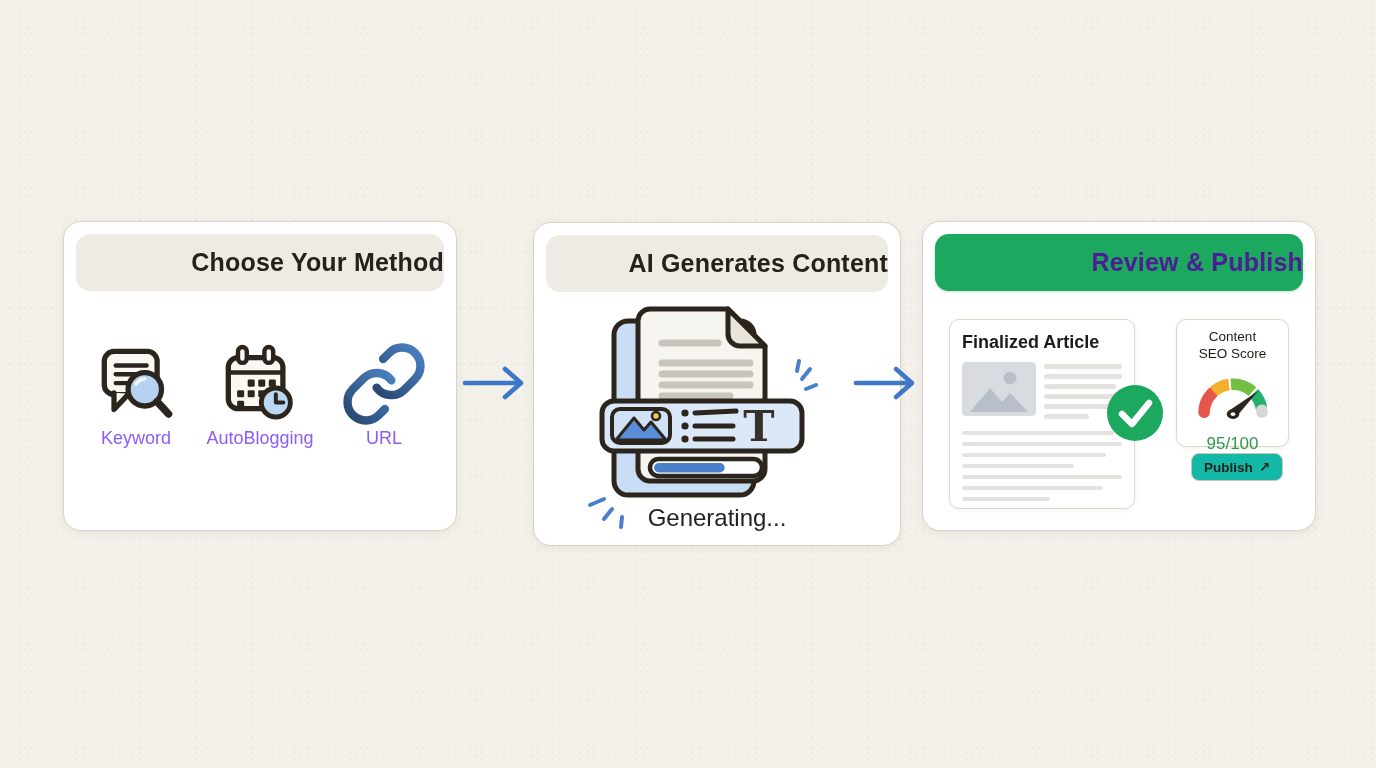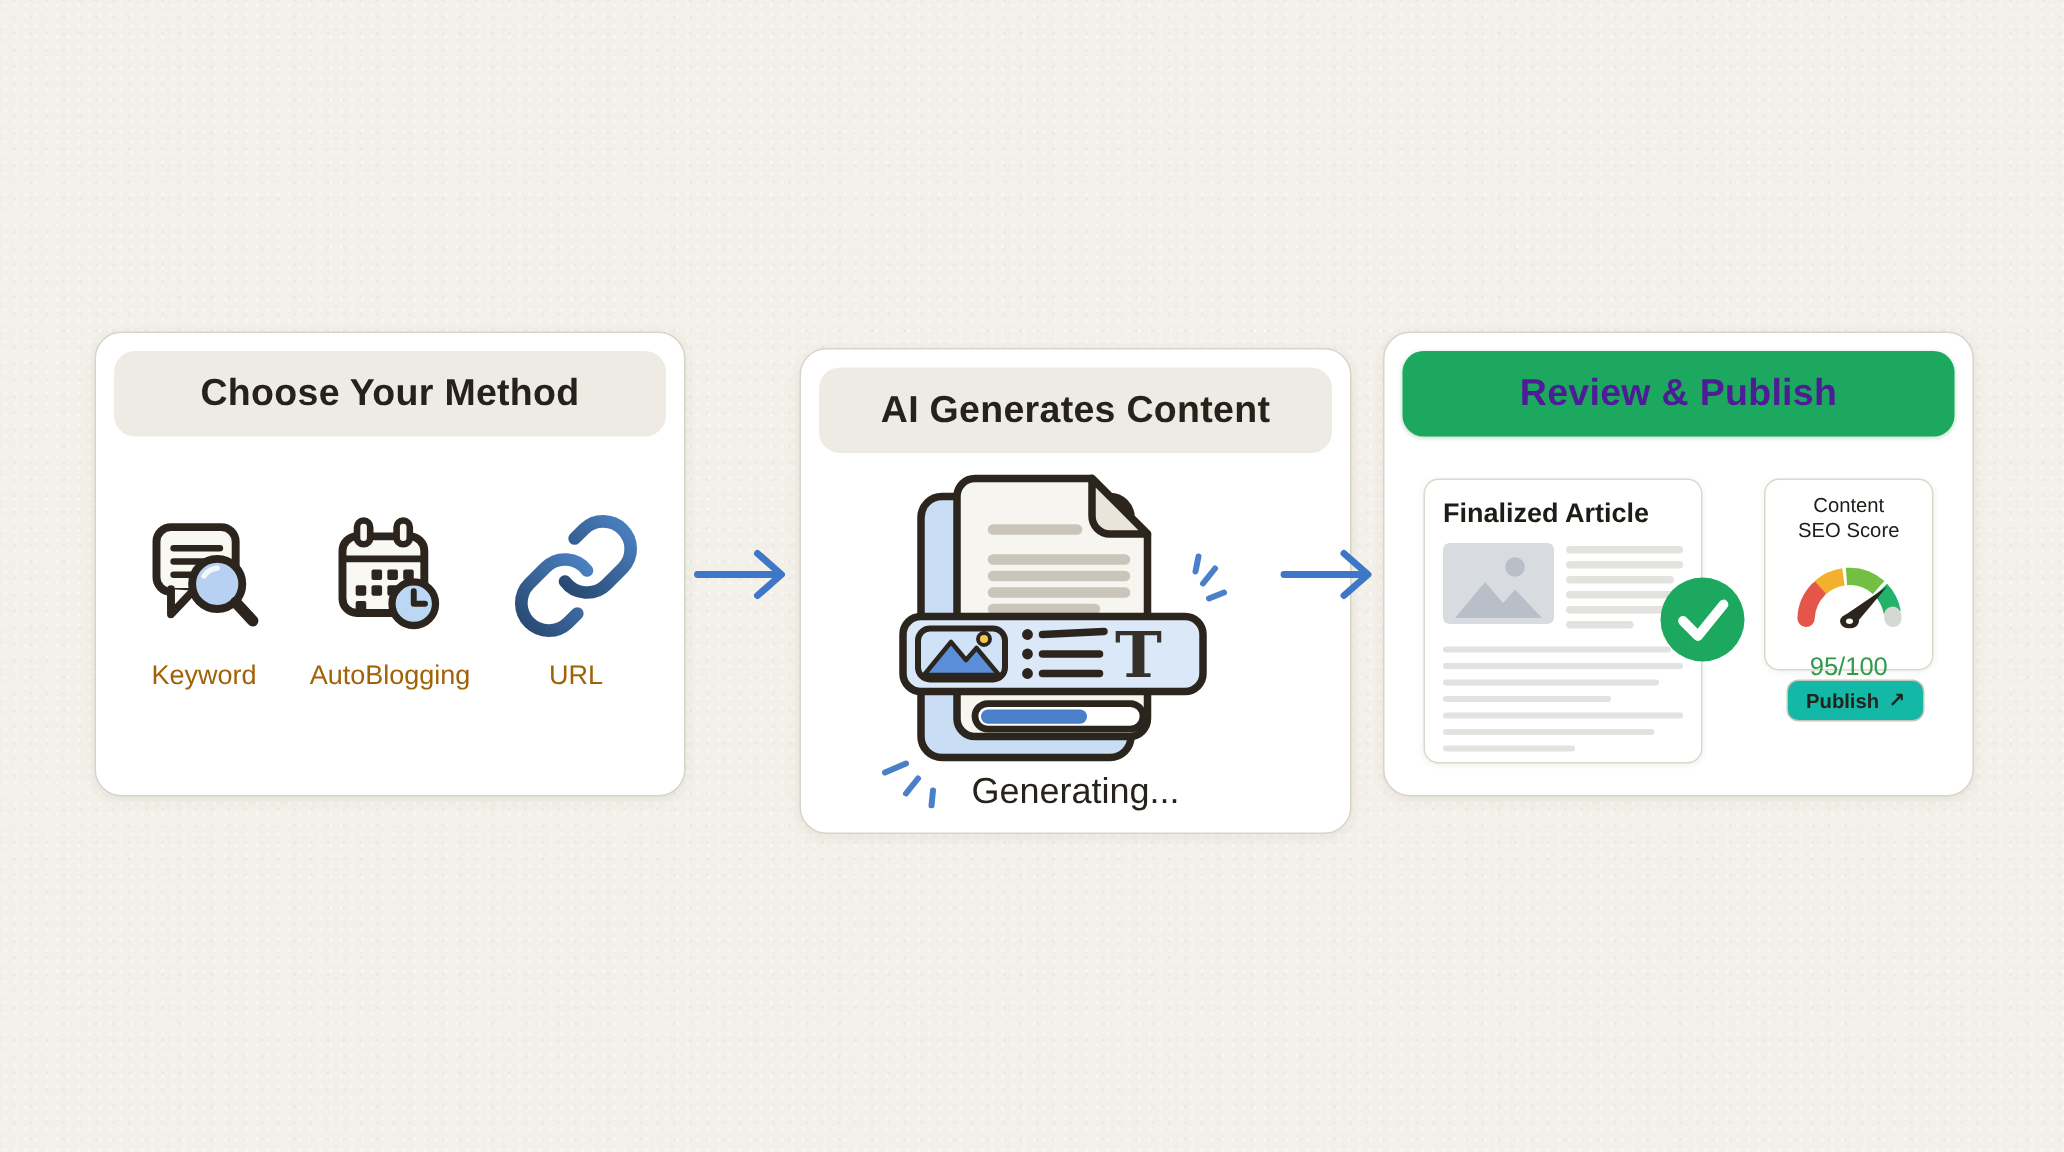--- a/index.html
+++ b/index.html
@@ -17,29 +17,29 @@
     background-size:7px 7px,11px 11px;
     background-position:0 0,4px 6px;
     position:relative;overflow:hidden;color:var(--ink);
   }
   .card{
     position:absolute;background:var(--card-bg);border:1.5px solid var(--card-border);
     border-radius:18px;box-shadow:0 2px 8px rgba(70,60,35,.07);
   }
   .pill{
     position:absolute;left:12px;right:12px;top:12px;height:57px;border-radius:14px;
-    background:var(--pill-bg);display:flex;align-items:center;justify-content:center;
+    background:var(--pill-bg);display:flex;align-items:center;justify-content:flex-end;
   }
   .pill-title{font-size:25px;font-weight:bold;letter-spacing:.2px;color:var(--ink);}
   .pill.green{background:var(--green);box-shadow:0 1px 3px rgba(20,120,70,.25);}
   .pill.green .pill-title{color:#4c1d95;}
   
   .methods{position:absolute;left:10px;right:10px;top:118px;display:flex;}
   .method{flex:1;display:flex;flex-direction:column;align-items:center;}
-  .method-label{margin-top:12px;font-size:18px;color:#a16207;}
+  .method-label{margin-top:0;font-size:18px;color:#8b5cf6;}
   
   .flow-arrow{position:absolute;width:66px;height:42px;}
   
   .doc-wrap{position:absolute;left:44px;top:80px;width:248px;height:226px;}
   .generating{position:absolute;left:0;right:0;top:281px;text-align:center;font-size:24px;color:#26221c;}
   
   .panel{position:absolute;background:#fff;border:1.5px solid #dcd8cd;border-radius:10px;
          box-shadow:0 1px 4px rgba(70,60,35,.08);}
   .article-panel{left:26px;top:97px;width:186px;height:190px;padding:12px 12px 10px;}
   .article-title{font-size:18px;font-weight:bold;color:#1f1c17;margin-bottom:9px;}
@@ -117,21 +117,21 @@
       <span class="method-label">URL</span>
     </div>
 
   </div>
 </div>
 
 <svg class="flow-arrow" style="left:462px;top:362px;" viewBox="0 0 66 42">
   <path d="M3 21 H57 M43 7 L59 21 L43 35" fill="none" stroke="#3e77c7" stroke-width="4.6" stroke-linecap="round" stroke-linejoin="round"></path>
 </svg>
 
-<div class="card" style="left:533px;top:232px;width:368px;height:324px;">
+<div class="card" style="left:533px;top:222px;width:368px;height:324px;">
   <div class="pill">
     <span class="pill-title">AI Generates Content</span>
   </div>
 
   <svg class="doc-wrap" viewBox="0 0 248 226">
 
     <rect x="36" y="18" width="140" height="174" rx="14" fill="#c9ddf5" stroke="#2b251d" stroke-width="5"></rect>
 
     <path d="M72 6 h78 l37 37 v123 a12 12 0 0 1 -12 12 h-103 a12 12 0 0 1 -12 -12 v-148 a12 12 0 0 1 12 -12 z" fill="#f7f5ef" stroke="#2b251d" stroke-width="5" stroke-linejoin="round"></path>
     <path d="M150 6 v25 a12 12 0 0 0 12 12 h25 z" fill="#e9e5da" stroke="#2b251d" stroke-width="5" stroke-linejoin="round"></path>

